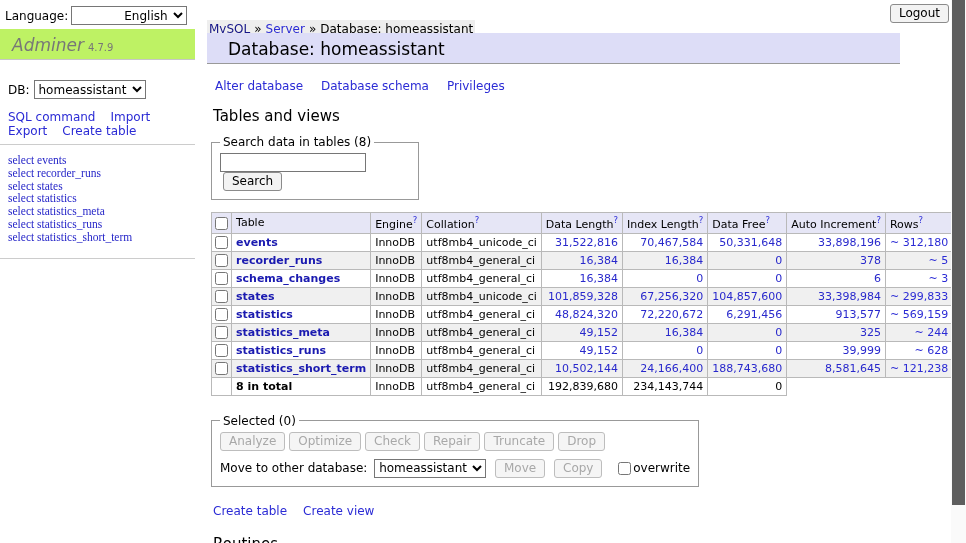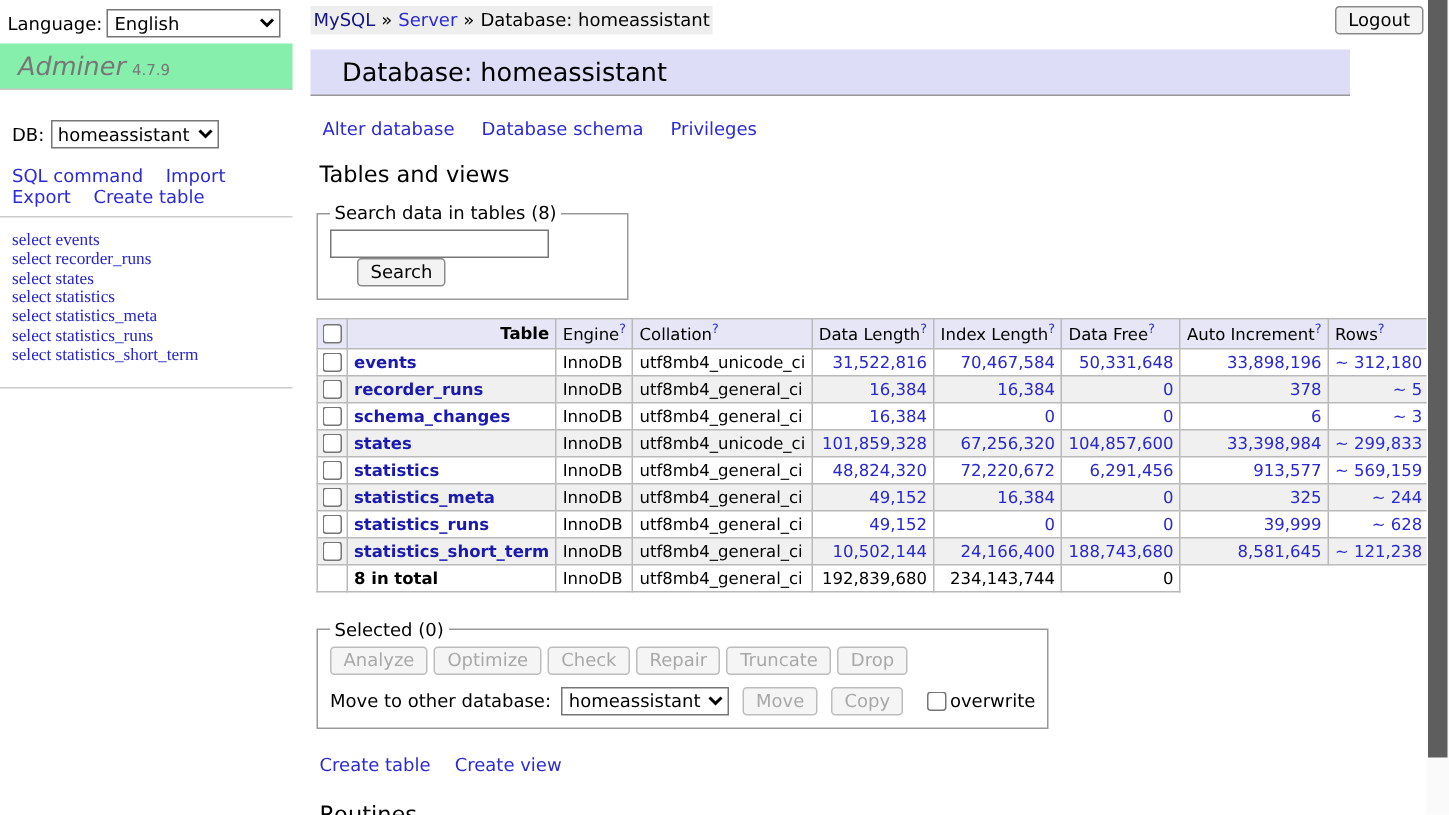--- a/index.html
+++ b/index.html
@@ -6,36 +6,36 @@
   html,body { width:966px; height:543px; overflow:hidden; background:#fff;
     font-family:"DejaVu Sans","Liberation Sans",sans-serif; font-size:12px; color:#000; }
   a { color:#2b2bd5; text-decoration:none; cursor:pointer; }
   a.navy { color:#151588; }
 
   
   #sidebar { position:absolute; left:0; top:0; width:195px; }
   .lang-form { height:29px; padding:6px 0 0 5px; white-space:nowrap; }
   .lang-form label { margin-right:3px; }
   select { font-family:inherit; font-size:12px; height:19px; border:1px solid #767676; background:#fff; }
-  #language-select { width:116px; }
-  #app-band { height:31px; background:#86efac; border-bottom:1px solid #c6c6c6; padding:6px 0 0 12px; }
+  #language-select { width:116px;padding-left:48px; }
+  #app-band { height:31px; background:#bef264; border-bottom:1px solid #c6c6c6; padding:6px 0 0 12px; }
   #app-band .app-name { font-style:italic; color:#777; font-size:17px; }
   #app-band .app-version { color:#777; font-size:10px; margin-left:4px; }
   .db-form { margin:20px 0 0 8px; white-space:nowrap; }
   .db-form label { margin-right:4px; }
   #db-select { width:112px; }
   .action-links { margin:12px 0 6px 8px; line-height:13px; }
   .action-links .row { margin-bottom:1px; }
   .action-links a { margin-right:15px; }
   .side-hr { border:none; border-top:1px solid #ccc; margin:6px 0 0 0; width:195px; }
   .table-links { padding:9px 0 8px 8px; }
   .table-links a { display:block; line-height:12.8px; white-space:nowrap; font-size:11.5px; color:#2525c8;font-family:Liberation Serif, serif; }
 
   
-  #breadcrumb { position:absolute; left:207px; top:4px; background:#eee; padding:2px 2px 3px; white-space:nowrap; }
+  #breadcrumb { position:absolute; left:207px; top:20px; background:#eee; padding:2px 2px 3px; white-space:nowrap; }
   #breadcrumb .sep { color:#000; margin:0 4px; }
   #breadcrumb .current { color:#000; }
   #logout-btn { position:absolute; top:4px; right:17px; }
   button { font-family:inherit; font-size:12px; background:#f3f3f3; border:1px solid #8b8b8b;
     border-radius:3px; padding:1px 8px 2px; color:#000; cursor:pointer; }
   button:disabled { color:#a8a8a8; border-color:#bdbdbd; background:#f5f5f5; cursor:default; }
 
   
   #main { position:absolute; left:207px; top:0; width:700px; }
   #page-title { margin-top:33px; width:693px; height:31px; background:#ddddf7; border-bottom:1px solid #999;
@@ -43,26 +43,26 @@
   .page-links { margin:15px 0 0 8px; }
   .page-links a { margin-right:18px; }
   h3 { font-size:15px; font-weight:normal; }
   #tables-heading { margin:14px 0 10px 6px; }
 
   fieldset { border:1px solid #999; padding:4px 8px 8px; }
   legend { font-size:12px; padding:0 3px; }
   #search-fieldset { margin-left:4px; width:208px; }
   #search-input { width:146px; height:19px; border:1px solid #767676; font-size:12px; padding:1px 3px;
     font-family:inherit; vertical-align:middle; }
-  #search-btn { margin-left:18px; vertical-align:middle;text-align:right; }
+  #search-btn { margin-left:3px; vertical-align:middle;text-align:right; }
 
   table { border-collapse:collapse; margin:12px 0 0 4px; font-size:11px; }
   td,th { border:1px solid #b9b9b9; padding:2px 4px; white-space:nowrap; height:17px; }
   thead td, thead th { background:#e6e6f6; }
-  thead .table-h { font-weight:bold; text-align:right; min-width:112px;margin-top:37px; }
+  thead .table-h { font-weight:normal; text-align:left; min-width:112px;margin-top:37px; }
   sup.help { font-size:8.5px; }
   sup.help a { color:#2d2dd8; }
   tbody tr:nth-child(even) td, tbody tr:nth-child(even) th { background:#f0f0f0; }
   .checkcell { width:20px; text-align:center; padding:1px 3px; }
   th.tname { text-align:left; font-weight:bold; }
   th.tname a { color:#1a1ab0; }
   td.num { text-align:right; color:#2828cc; min-width:60px; }
   tr.total-row td, tr.total-row th { background:#fff !important; }
   tr.total-row td.num { color:#000; }
   tr.total-row .nb { border:none; background:#fff; }

